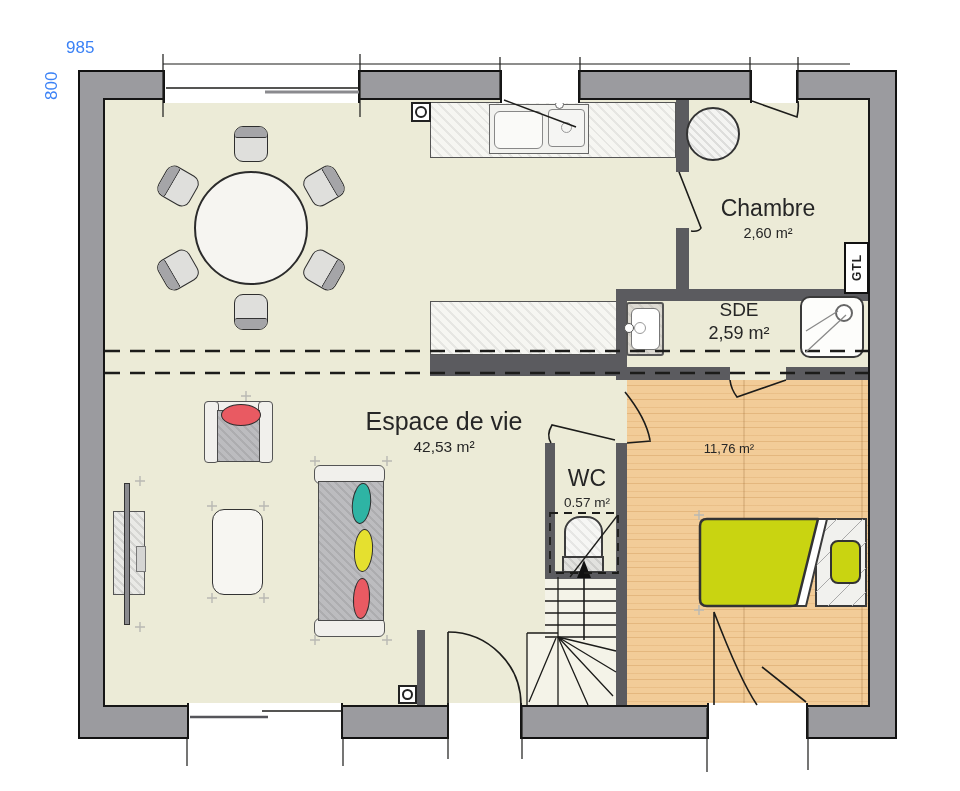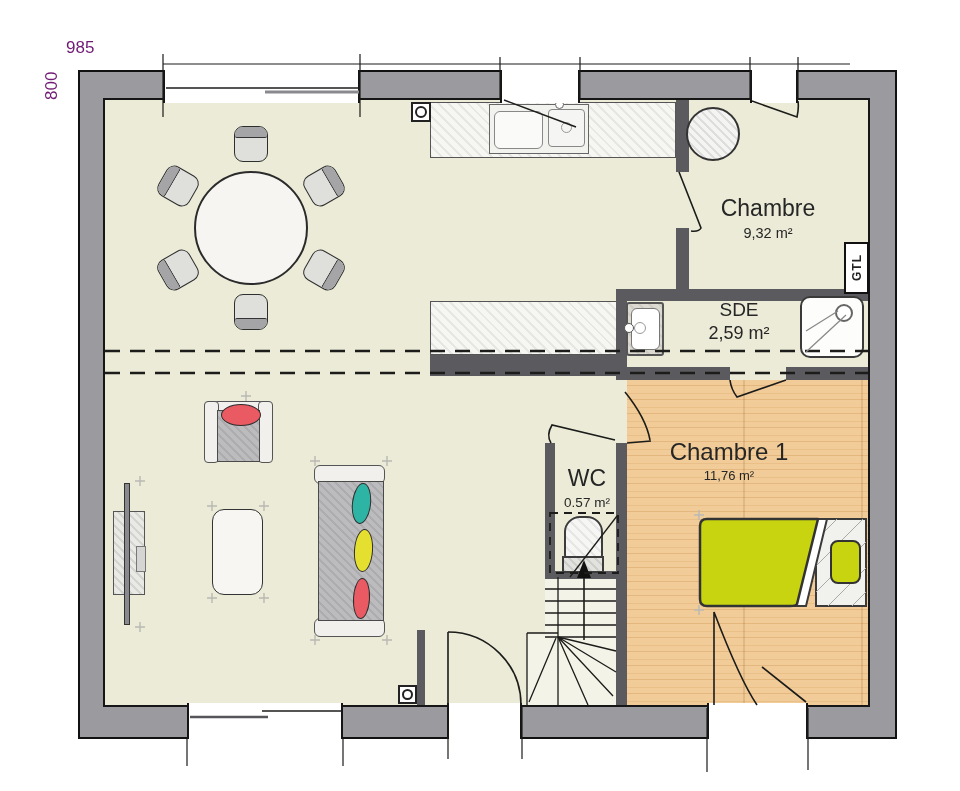--- a/index.html
+++ b/index.html
@@ -13,21 +13,21 @@
     font-family:"Liberation Sans", sans-serif;color:#222}
   .abs{position:absolute}
   .plan{position:relative;width:960px;height:791px}
   .hatch{background-image:repeating-linear-gradient(45deg, rgba(70,70,70,0.13) 0 2px, transparent 2px 6px)}
   .hatch-light{background-image:repeating-linear-gradient(45deg, rgba(90,90,90,0.10) 0 2px, transparent 2px 7px)}
   .iw{background:var(--wall-inner)}
   .opening{background:#fff;border-left:2px solid #151515;border-right:2px solid #151515}
   .room-label{position:absolute;transform:translateX(-50%);text-align:center;color:#262626;line-height:1.12;white-space:nowrap}
   .room-label .nm{display:block}
   .room-label .ar{display:block;margin-top:3px}
-  .dim{position:absolute;font-size:17px;color:#701a75}
+  .dim{position:absolute;font-size:17px;color:#3b82f6}
   .vtext{display:flex;align-items:center;justify-content:center;writing-mode:vertical-rl;transform:rotate(180deg)}
   svg{position:absolute;left:0;top:0;pointer-events:none}
   .ln{stroke:var(--line);fill:none}
   .chair{position:absolute;width:34px;height:36px;background:#dfdfdc;border:1.5px solid #2e2e2e;border-radius:9px;overflow:hidden}
   .chair-back{height:11px;background:#a5a5a8;border-bottom:1.5px solid #333;border-radius:7px 7px 2px 2px}
   .cushion{position:absolute;border:1.5px solid #2f2f2f;border-radius:50%}
 </style>
 </head>
 <body>
 
@@ -204,28 +204,31 @@
 
   <div class="dim" style="left:66px;top:38px">
     <span>985</span>
   </div>
   <div class="dim vtext" style="left:40px;top:62px;width:24px;height:48px">
     <span>800</span>
   </div>
 
   <div class="room-label" style="left:768px;top:196px">
     <span class="nm" style="font-size:23px">Chambre</span>
-    <span class="ar" style="font-size:14.5px">9,32 m²</span>
+    <span class="ar" style="font-size:14.5px">2,60 m²</span>
   </div>
   <div class="room-label" style="left:739px;top:299px">
     <span class="nm" style="font-size:19px">SDE</span>
     <span class="ar" style="font-size:18px">2,59 m²</span>
   </div>
+  <div class="room-label" style="left:444px;top:407px">
+    <span class="nm" style="font-size:25px">Espace de vie</span>
+    <span class="ar" style="font-size:15.5px">42,53 m²</span>
+  </div>
   <div class="room-label" style="left:587px;top:466px">
     <span class="nm" style="font-size:23px">WC</span>
     <span class="ar" style="font-size:13.5px">0.57 m²</span>
   </div>
   <div class="room-label" style="left:729px;top:439px">
-    <span class="nm" style="font-size:24px">Chambre 1</span>
     <span class="ar" style="font-size:13px">11,76 m²</span>
   </div>
 
 </div>
 
 </body></html>

